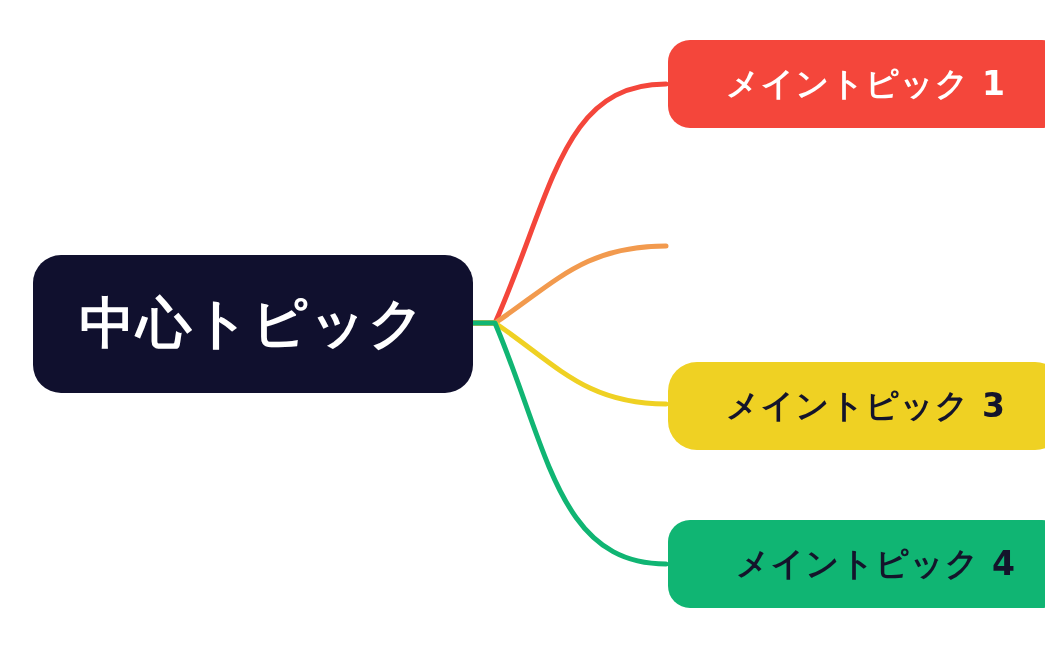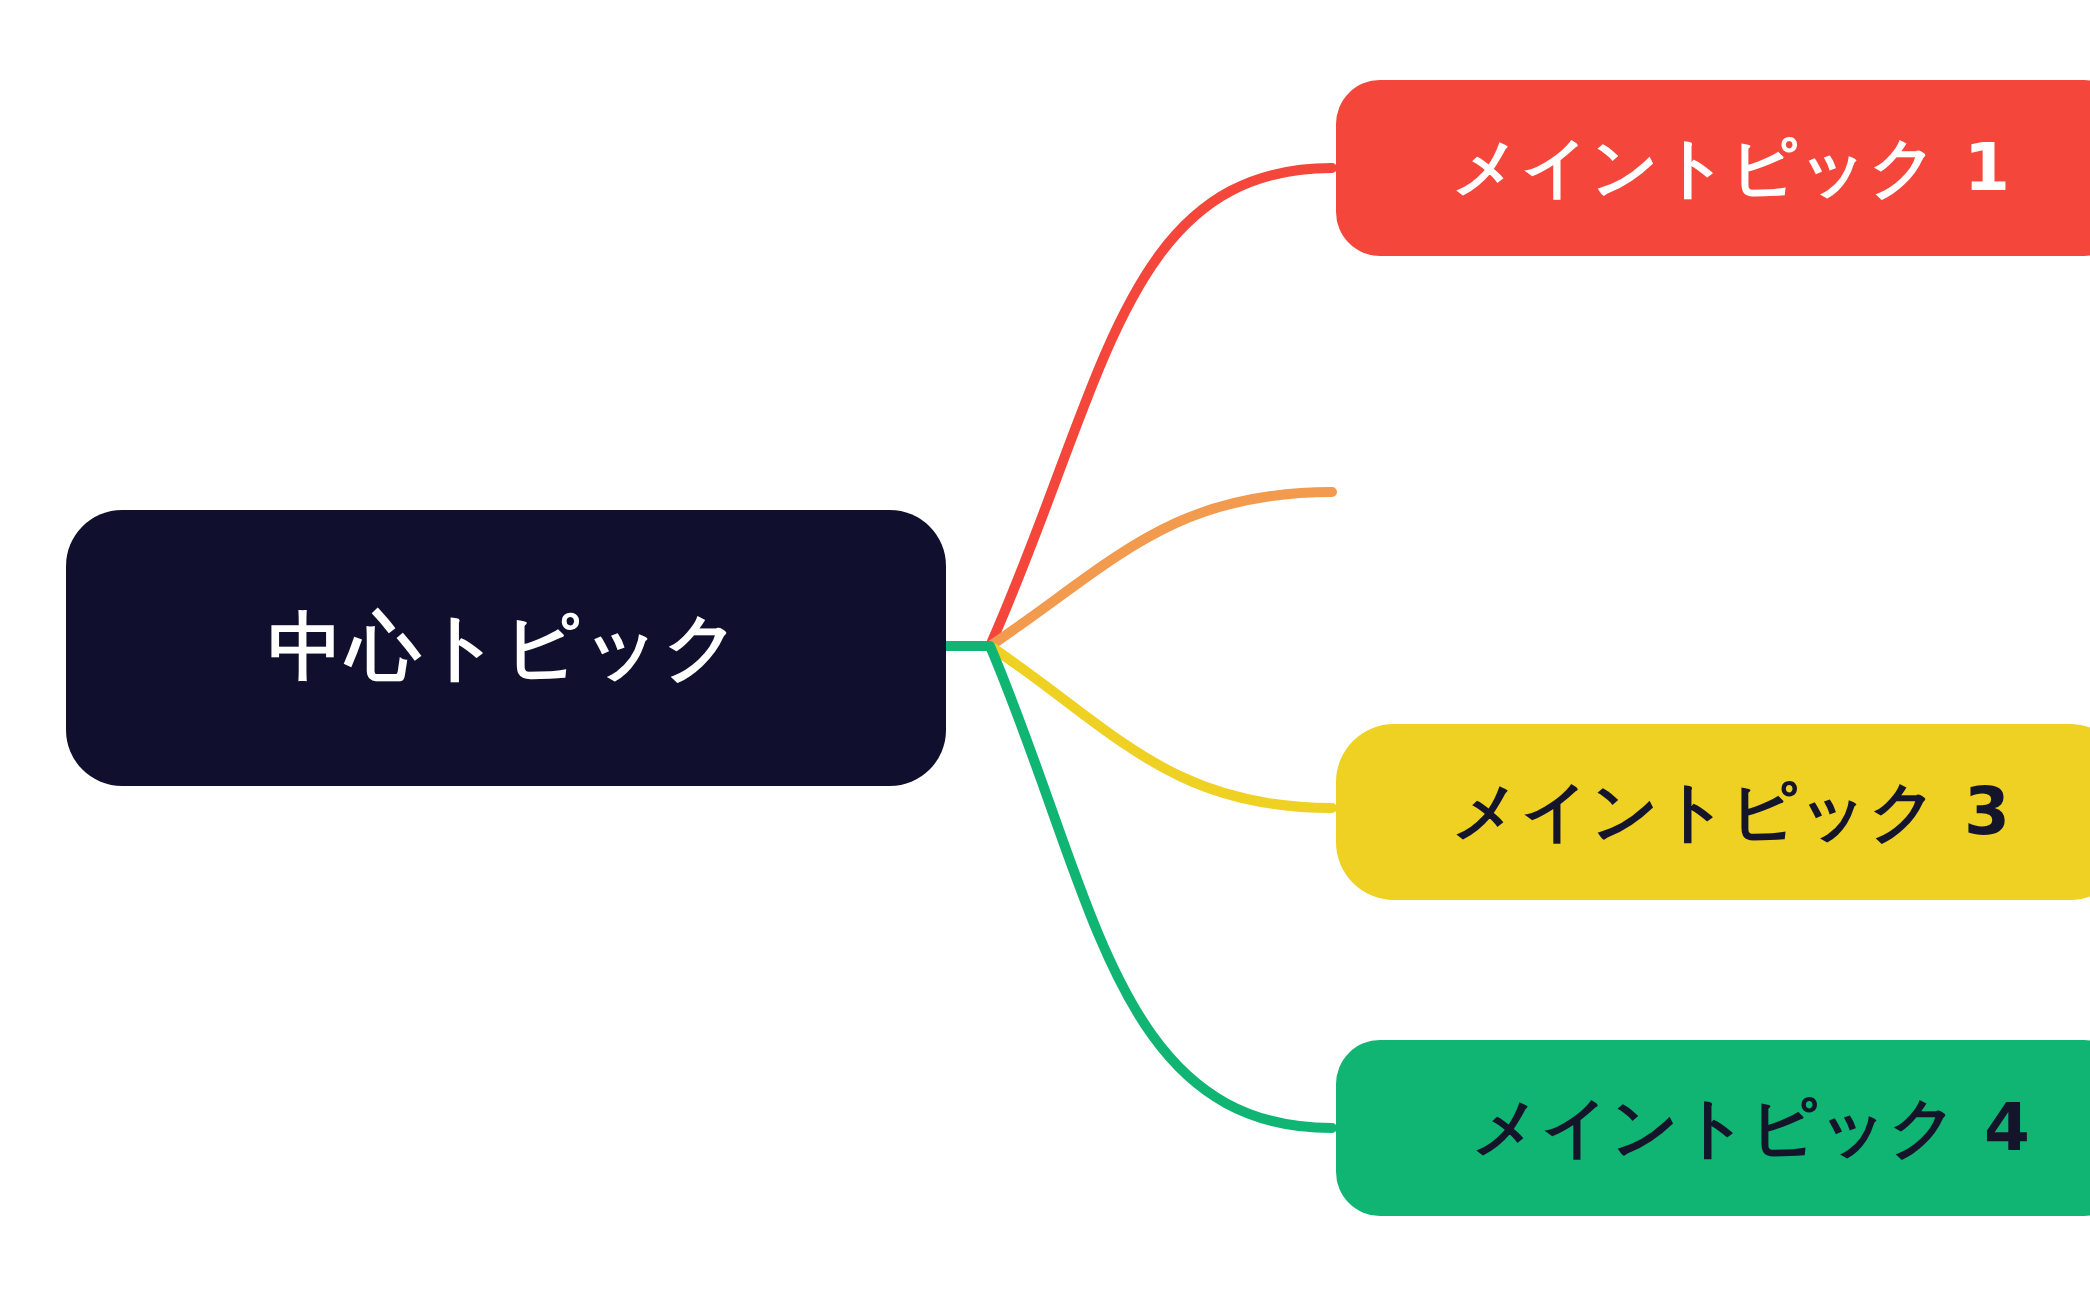--- a/index.html
+++ b/index.html
@@ -37,21 +37,21 @@
     text-align: center;
     white-space: nowrap;
     cursor: default;
   }
   .node-center {
     left: 33px;
     top: 255px;
     width: 440px;
     height: 138px;
     border-radius: 28px;
-    font-size: 37px;
+    font-size: 55px;
     letter-spacing: 2px;
   }
   .node-branch {
     left: 668px;
     width: 396px;
     height: 88px;
     border-radius: 22px;
     font-size: 33px;
     letter-spacing: 1px;
   }

